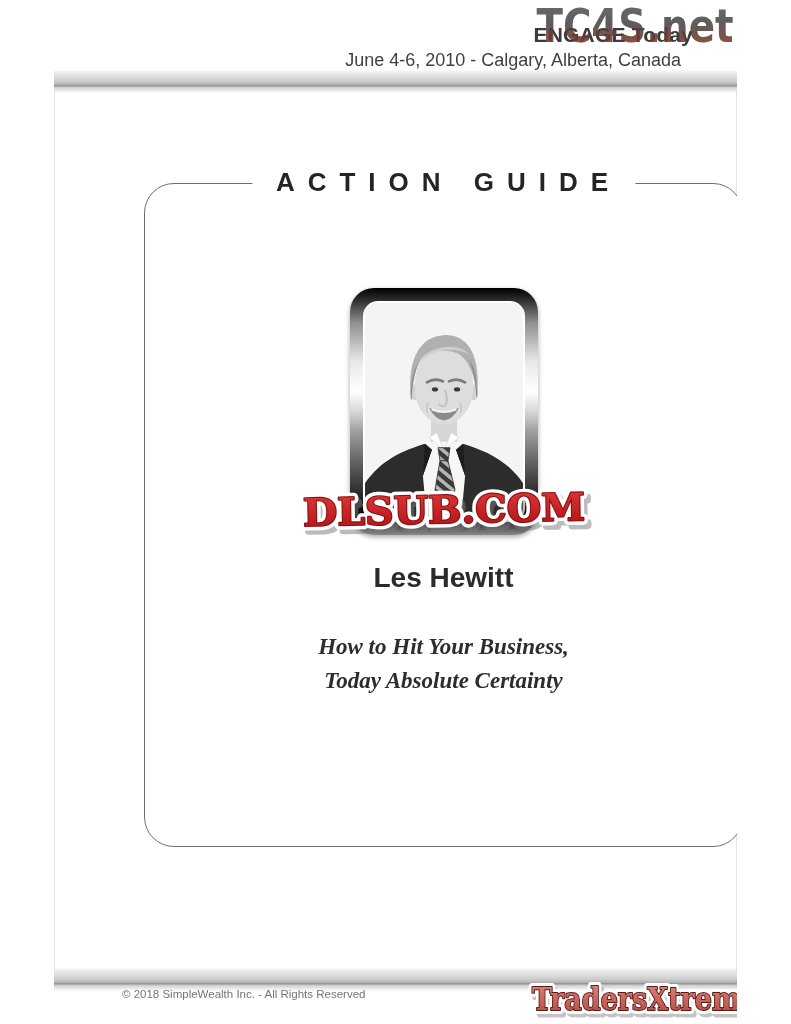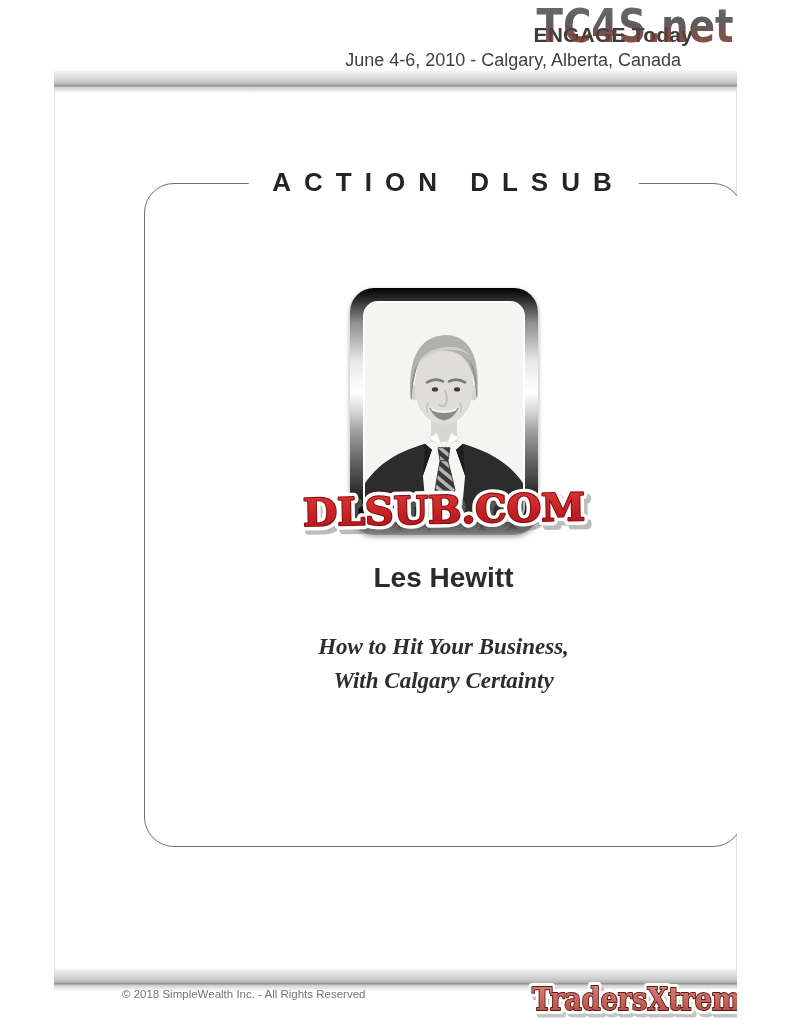--- a/index.html
+++ b/index.html
@@ -106,21 +106,21 @@
     </defs>
     <text x="105" y="42" fill="url(#tcgrad)" textLength="205" lengthAdjust="spacingAndGlyphs">TC4S.net</text>
   </svg>
 
   <div class="rule rule-top"></div>
   <div class="rule rule-bottom"></div>
   <div class="page-edge edge-left"></div>
   <div class="page-edge edge-right"></div>
 
   <div class="guide-box">
-    <div class="guide-title">ACTION DLSUB</div>
+    <div class="guide-title">ACTION GUIDE</div>
 
     <div class="photo-frame">
       <div class="photo-inner">
         <svg class="photo-img" viewBox="0 0 158 216" preserveAspectRatio="xMidYMid slice" aria-hidden="true">
           <defs>
             <pattern id="tiestripes" width="8" height="8" patternUnits="userSpaceOnUse" patternTransform="rotate(-50)">
               <rect width="8" height="8" fill="#3a3a3a"></rect>
               <rect width="3.5" height="8" fill="#b5b5b3"></rect>
             </pattern>
           </defs>
@@ -174,21 +174,21 @@
         </linearGradient>
       </defs>
       <text x="151" y="40" transform="translate(4,5)" fill="#7c7c7c" stroke="#7c7c7c" stroke-width="8" paint-order="stroke" stroke-linejoin="round" opacity="0.5" textLength="282" lengthAdjust="spacingAndGlyphs">DLSUB.COM</text>
       <text x="151" y="40" fill="#ffffff" stroke="#ffffff" stroke-width="9" paint-order="stroke" stroke-linejoin="round" textLength="282" lengthAdjust="spacingAndGlyphs">DLSUB.COM</text>
       <text x="151" y="40" fill="url(#dlgrad)" stroke="#8c1012" stroke-width="2.2" paint-order="stroke" stroke-linejoin="round" textLength="282" lengthAdjust="spacingAndGlyphs">DLSUB.COM</text>
     </svg>
 
     <div class="speaker-name">Les Hewitt</div>
     <div class="session-title">
       <div>How to Hit Your Business,</div>
-      <div>With Calgary Certainty</div>
+      <div>Today Absolute Certainty</div>
     </div>
   </div>
 
   <div class="copyright">© 2018 SimpleWealth Inc. - All Rights Reserved</div>
   <div class="page-num">4</div>
 
   <svg class="wm-footer" viewBox="0 0 314 52" aria-hidden="true">
     <defs>
       <linearGradient id="txgrad" x1="0" y1="0" x2="0" y2="1">
         <stop offset="0" stop-color="#d98a82"></stop>

